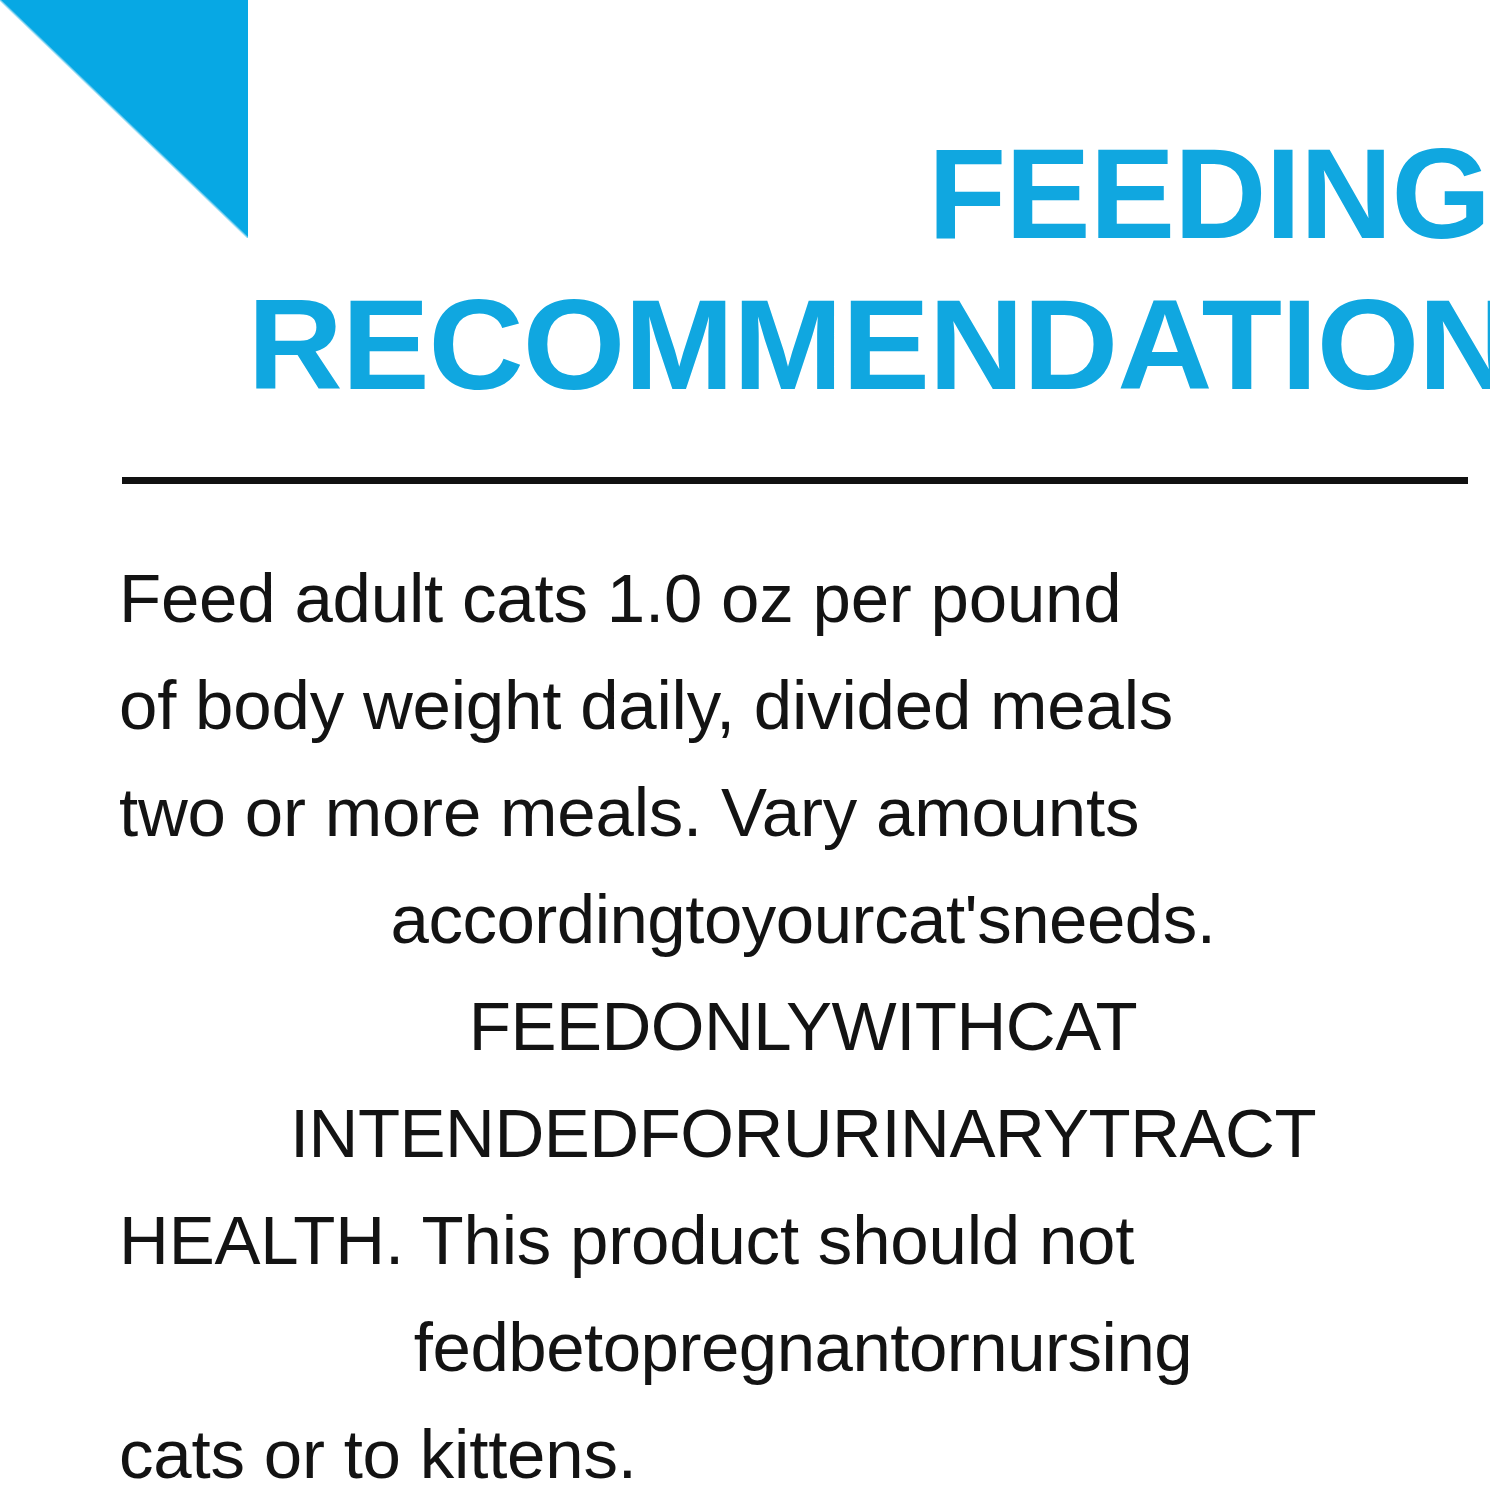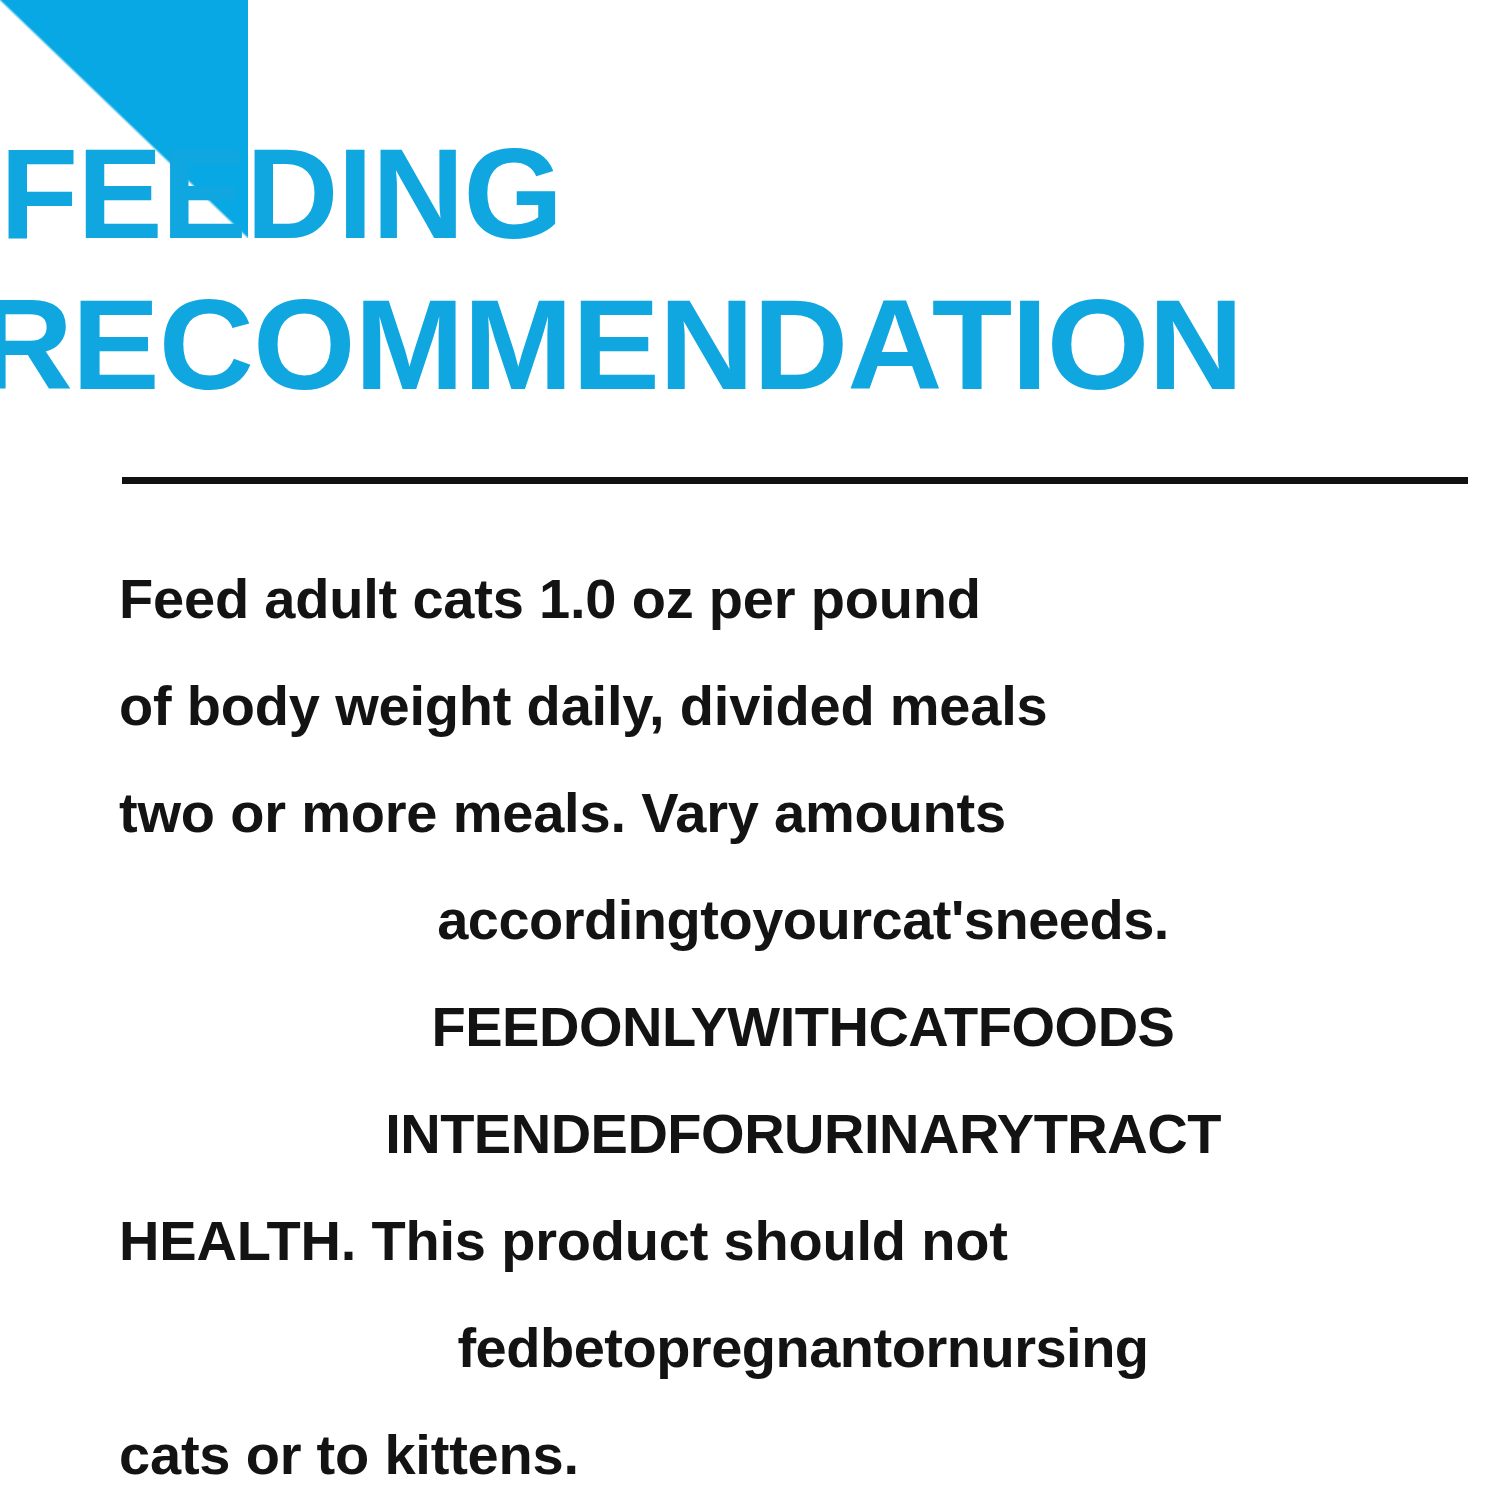--- a/index.html
+++ b/index.html
@@ -32,21 +32,21 @@
         rgba(255,255,255,0) 100%);
     pointer-events: none;
   }
 
   
   .heading-block {
     position: absolute;
     top: 118px;
     left: 0;
     width: 1490px;
-    text-align: left;
+    text-align: right;
   }
 
   .heading-line {
     display: block;
     color: #10a7e0;
     font-family: "Liberation Sans", sans-serif;
     font-weight: bold;
     letter-spacing: -1px;
     line-height: 1.18;
     white-space: nowrap;
@@ -76,22 +76,22 @@
     position: absolute;
     top: 545px;
     left: 119px;
     width: 1368px;
   }
 
   .body-line {
     display: block;
     color: #131313;
     font-family: "Liberation Sans", sans-serif;
-    font-weight: bold;
-    font-size: 56px;
+    font-weight: normal;
+    font-size: 69px;
     line-height: 107px;
     height: 107px;
     letter-spacing: -0.5px;
     white-space: nowrap;
     overflow: visible;
   }
 
   
   .body-line.justify {
     display: flex;
@@ -136,21 +136,20 @@
       <span>your</span>
       <span>cat's</span>
       <span>needs.</span>
     </span>
 
     <span class="body-line justify">
       <span>FEED</span>
       <span>ONLY</span>
       <span>WITH</span>
       <span>CAT</span>
-      <span>FOODS</span>
     </span>
 
     <span class="body-line justify">
       <span>INTENDED</span>
       <span>FOR</span>
       <span>URINARY</span>
       <span>TRACT</span>
     </span>
 
     <span class="body-line snug">HEALTH. This product should not</span>

